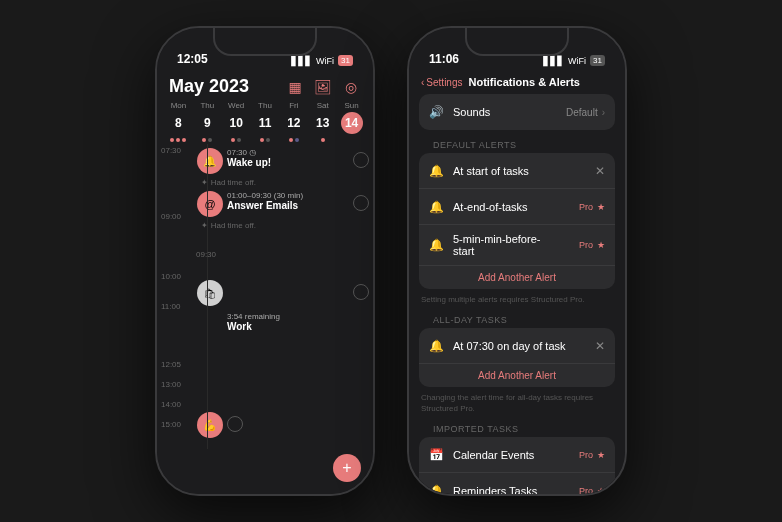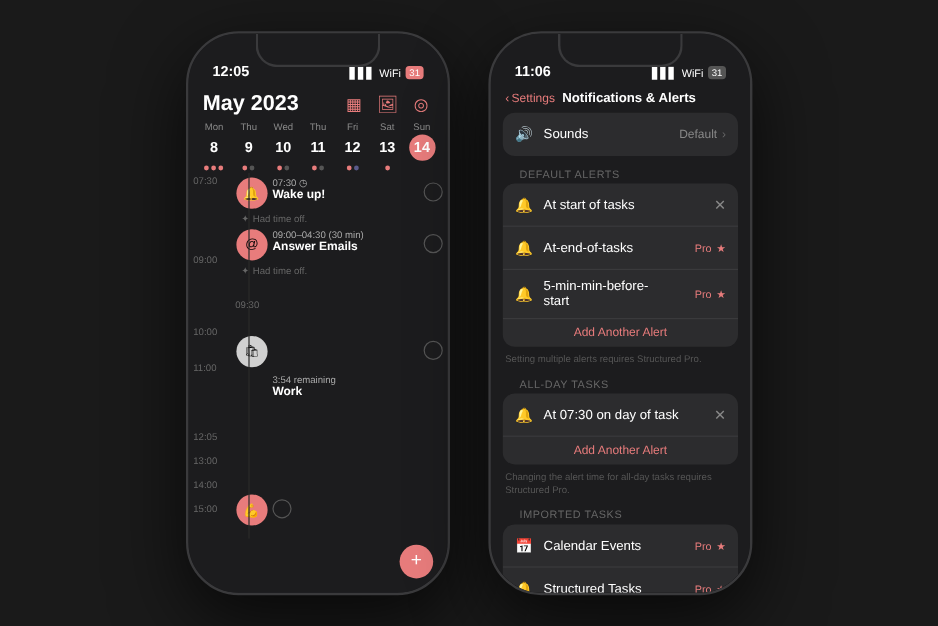--- a/index.html
+++ b/index.html
@@ -376,21 +376,21 @@
         <div style="display:flex; align-items:center; gap:3px; margin-left:4px; margin-bottom:4px;">
           <span style="font-size:8px; color:#666;">✦</span>
           <span style="font-size:8px; color:#666;">Had time off.</span>
         </div>
 
         <span class="time-label" style="top:68px; left:4px;">09:00</span>
 
         <div style="display:flex; align-items:flex-start; margin-bottom:4px;">
           <div style="width:26px; height:26px; border-radius:50%; background:#e87c7c; display:flex; align-items:center; justify-content:center; font-size:11px; flex-shrink:0; margin-right:4px;">@</div>
           <div style="flex:1;">
-            <div style="font-size:8px; color:#aaa;">09:00–04:30 (30 min)</div>
+            <div style="font-size:8px; color:#aaa;">01:00–09:30 (30 min)</div>
             <div style="font-size:10px; font-weight:600; color:#fff;">Answer Emails</div>
           </div>
           <div class="event-check"></div>
         </div>
 
         <span class="time-label" style="top:106px; left:4px;margin-left:35px;">09:30</span>
 
         <div style="display:flex; align-items:center; gap:3px; margin-left:4px; margin-bottom:12px;">
           <span style="font-size:8px; color:#666;">✦</span>
           <span style="font-size:8px; color:#666;">Had time off.</span>
@@ -504,21 +504,21 @@
         <div class="section-row">
           <span class="row-icon">📅</span>
           <span class="row-text">Calendar Events</span>
           <div class="row-right">
             <span class="pro-badge">Pro</span>
             <span class="star-badge">★</span>
           </div>
         </div>
         <div class="section-row">
           <span class="row-icon">🔔</span>
-          <span class="row-text">Structured Tasks</span>
+          <span class="row-text">Reminders Tasks</span>
           <div class="row-right">
             <span class="pro-badge">Pro</span>
             <span class="star-badge">★</span>
           </div>
         </div>
       </div>
 
     </div>
   </div>
 

